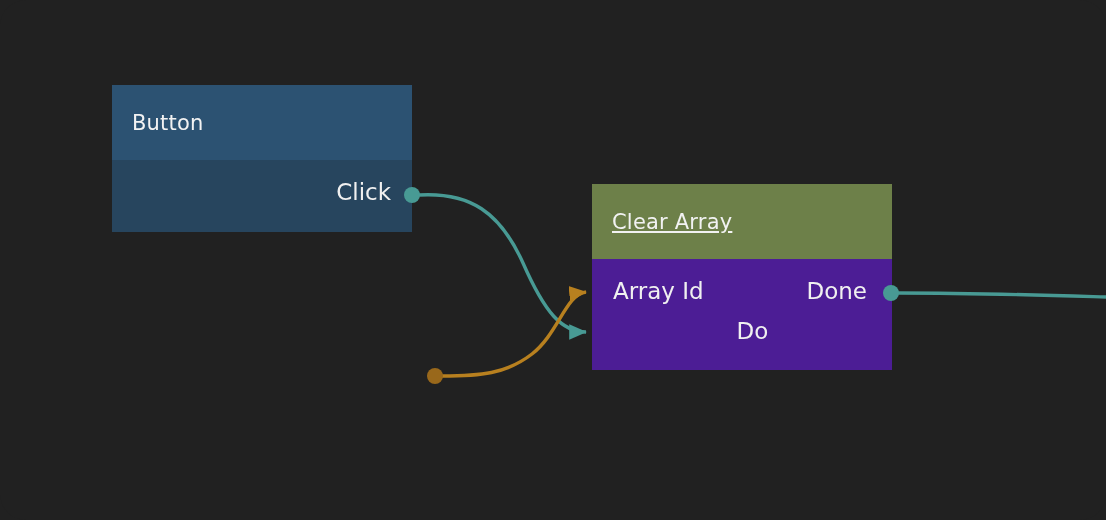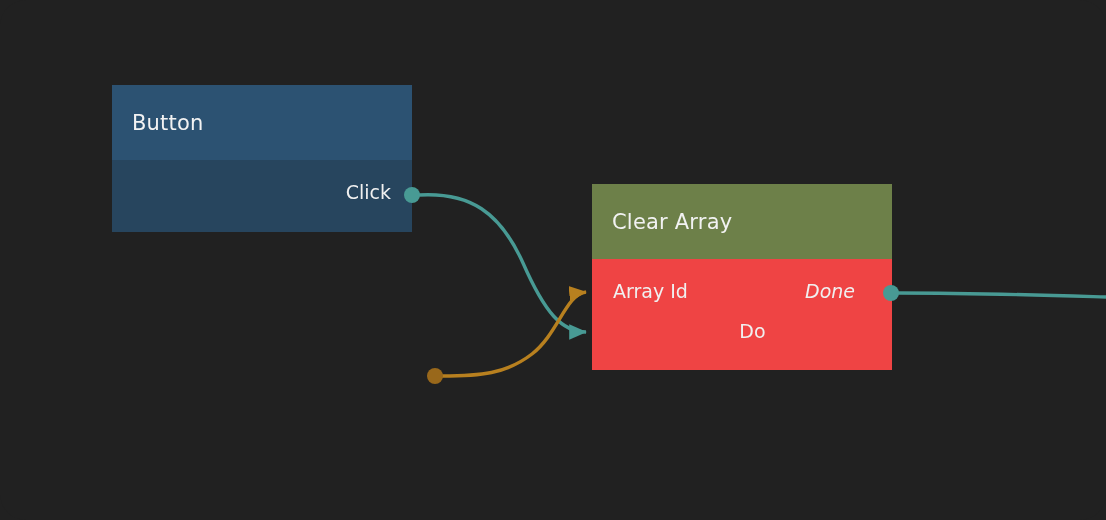--- a/index.html
+++ b/index.html
@@ -48,21 +48,21 @@
     padding-top: 12px;
   }
   .port-row {
     position: relative;
     height: 40px;
     display: flex;
     align-items: center;
     box-sizing: border-box;
   }
   .port-label {
-    font-size: 19px;
+    font-size: 23px;
     color: #f0f0f0;
     white-space: nowrap;
     line-height: 1;
   }
   .port-row.in {
     justify-content: flex-start;
     padding-left: 21px;
   }
   .port-row.out {
     justify-content: flex-end;
@@ -74,22 +74,22 @@
     width: 16px;
     height: 16px;
     border-radius: 50%;
   }
   .dot.teal { background: #489a94; }
   .dot.orange { background: #99681b; }
 
   
   .node.blue .node-header { background: #2c5272; }
   .node.blue .node-body   { background: #27455e; }
-  .node.green .node-header { background: #6d8049; }
-  .node.green .node-body   { background: #ef4444; }
+  .node.green .node-header { background: #6d8049; text-decoration: underline; }
+  .node.green .node-body   { background: #4c1d95; }
 </style>
 </head>
 <body>
 
 <div id="canvas">
 
   <svg class="edges" viewBox="0 0 1106 520" width="1106" height="520">
     <defs>
       <marker id="arrow-teal" viewBox="0 0 10 10" refX="9.5" refY="5" markerWidth="5.2" markerHeight="5.2" orient="auto-start-reverse">
         <path d="M 0 0.6 L 10 5 L 0 9.4 z" fill="#489a94"></path>
@@ -124,20 +124,20 @@
     <div class="node-header" style="height:75px;">
       <span>Clear Array</span>
     </div>
     <div class="node-body">
       <div class="port-row in" style="height:40px;">
         <span class="port-label">Array Id</span>
       </div>
       <div class="port-row in" style="height:40px;justify-content:center;">
         <span class="port-label">Do</span>
       </div>
-      <div class="port-row out" style="height:40px; position:absolute; right:16px; top:12px; width:100%;font-style:italic;">
+      <div class="port-row out" style="height:40px; position:absolute; right:4px; top:12px; width:100%;">
         <span class="port-label">Done</span>
       </div>
     </div>
   </div>
   <div class="dot teal" style="left:883px; top:285px;"></div>
 
 </div>
 
 </body></html>

